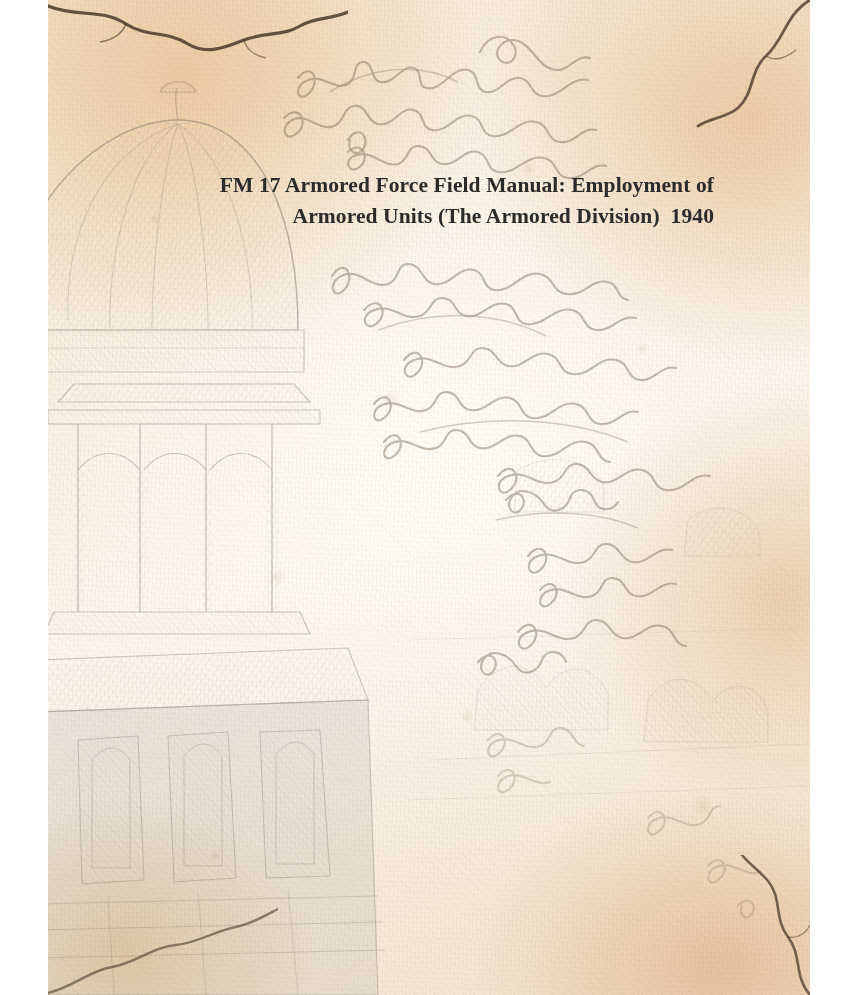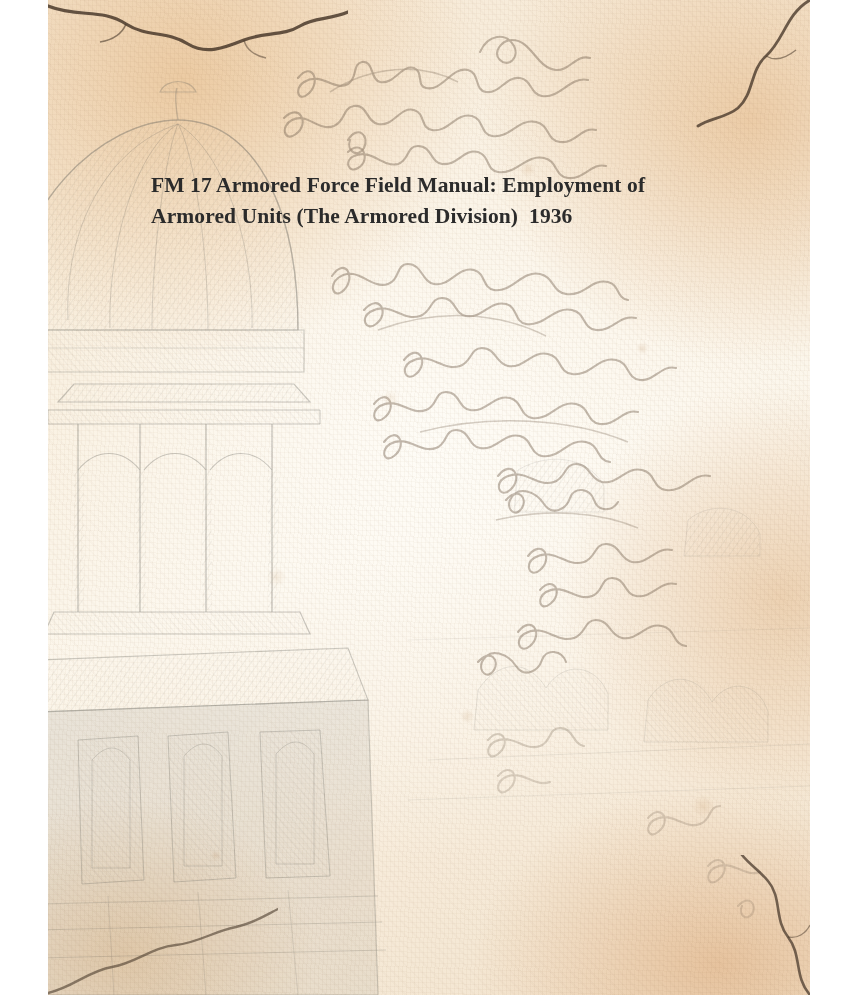--- a/index.html
+++ b/index.html
@@ -92,21 +92,21 @@
     opacity: 0.62;
   }
 
   
   .title-block {
     position: absolute;
     left: 0;
     right: 0;
     top: 170px;
     padding: 0 96px;
-    text-align: left;
+    text-align: right;
     z-index: 6;
     margin-left: 7px;
   }
   .title-line {
     font-family: "Liberation Serif", serif;
     font-size: 21.5px;
     font-weight: 700;
     color: #2b2b2b;
     line-height: 31px;
     letter-spacing: 0.1px;
@@ -274,17 +274,17 @@
     </div>
 
     <div class="crack" style="left:0;bottom:0;width:230px;height:120px;">
       <svg width="230" height="120" viewBox="0 0 230 120" xmlns="http://www.w3.org/2000/svg">
         <path d="M0 118 C26 112 40 96 64 92 C88 88 104 72 128 70 C150 68 166 56 188 52 C206 48 218 40 230 34" fill="none" stroke="#4a3a2c" stroke-width="2.4" stroke-opacity="0.6" stroke-linecap="round"></path>
       </svg>
     </div>
 
     <div class="title-block">
       <div class="title-line">FM 17 Armored Force Field Manual: Employment of</div>
-      <div class="title-line sub">Armored Units (The Armored Division)  1936</div>
+      <div class="title-line sub">Armored Units (The Armored Division)  1940</div>
     </div>
 
   </div>
 </div>
 
 </body></html>

